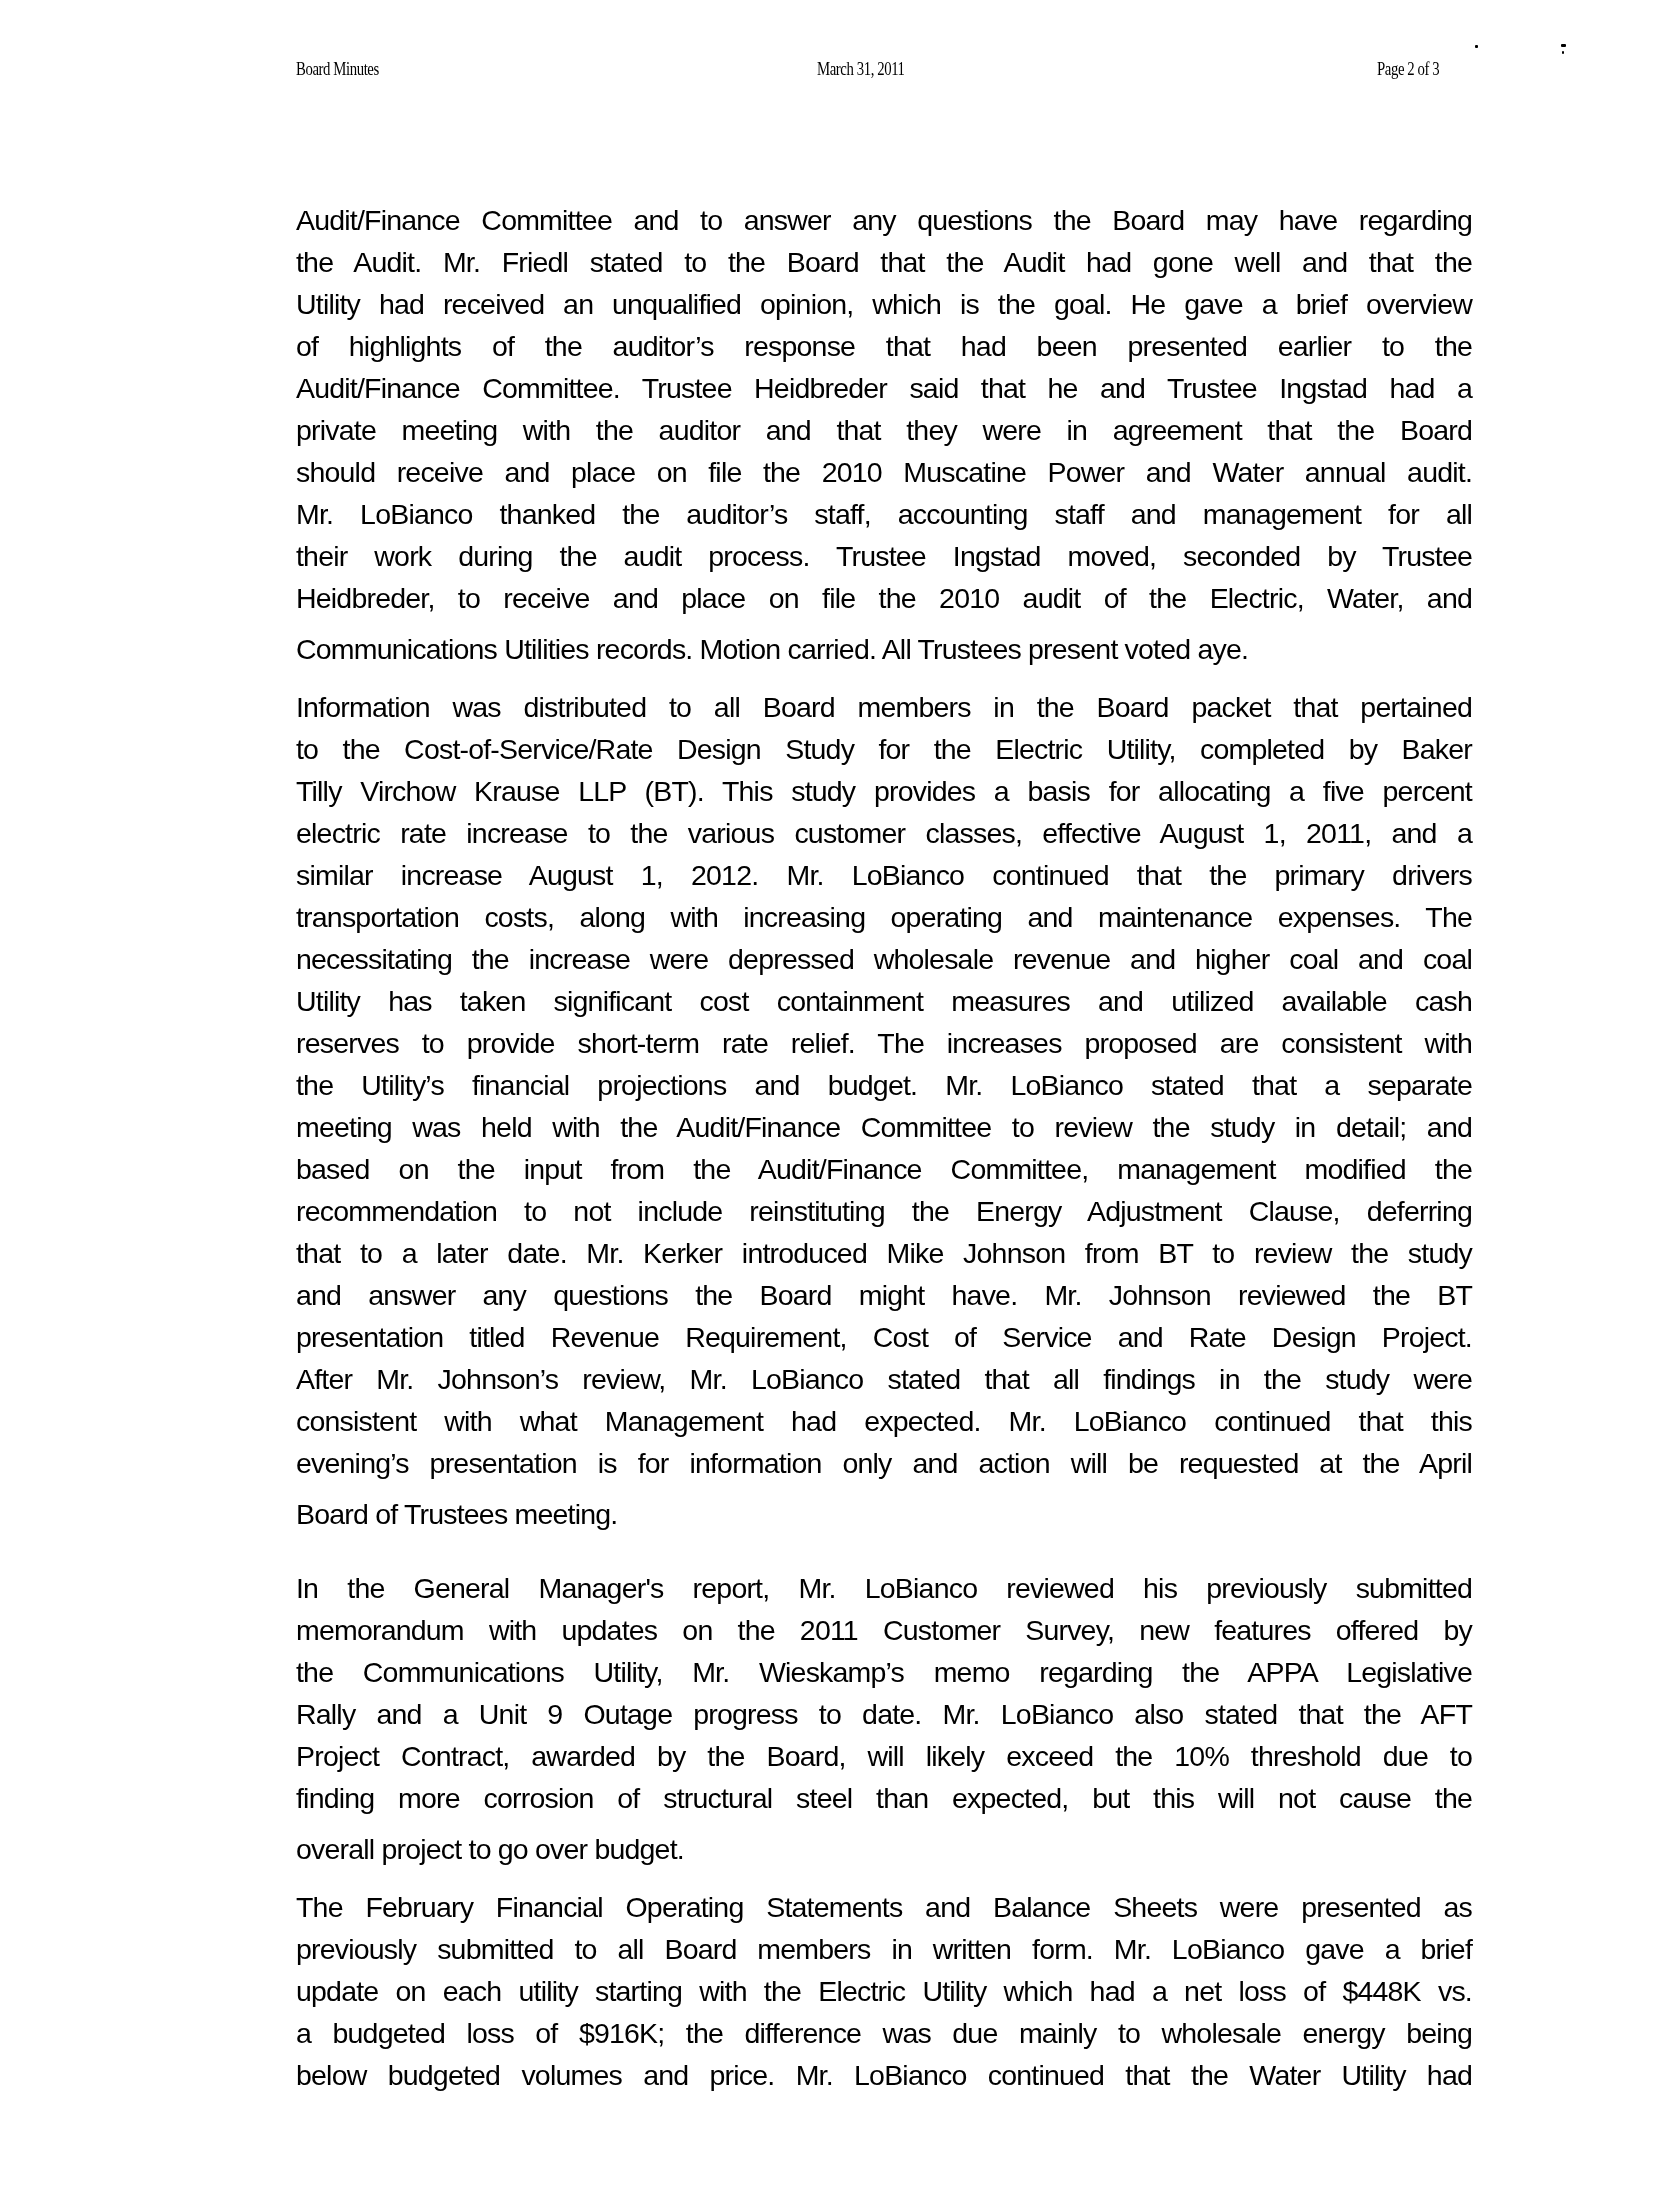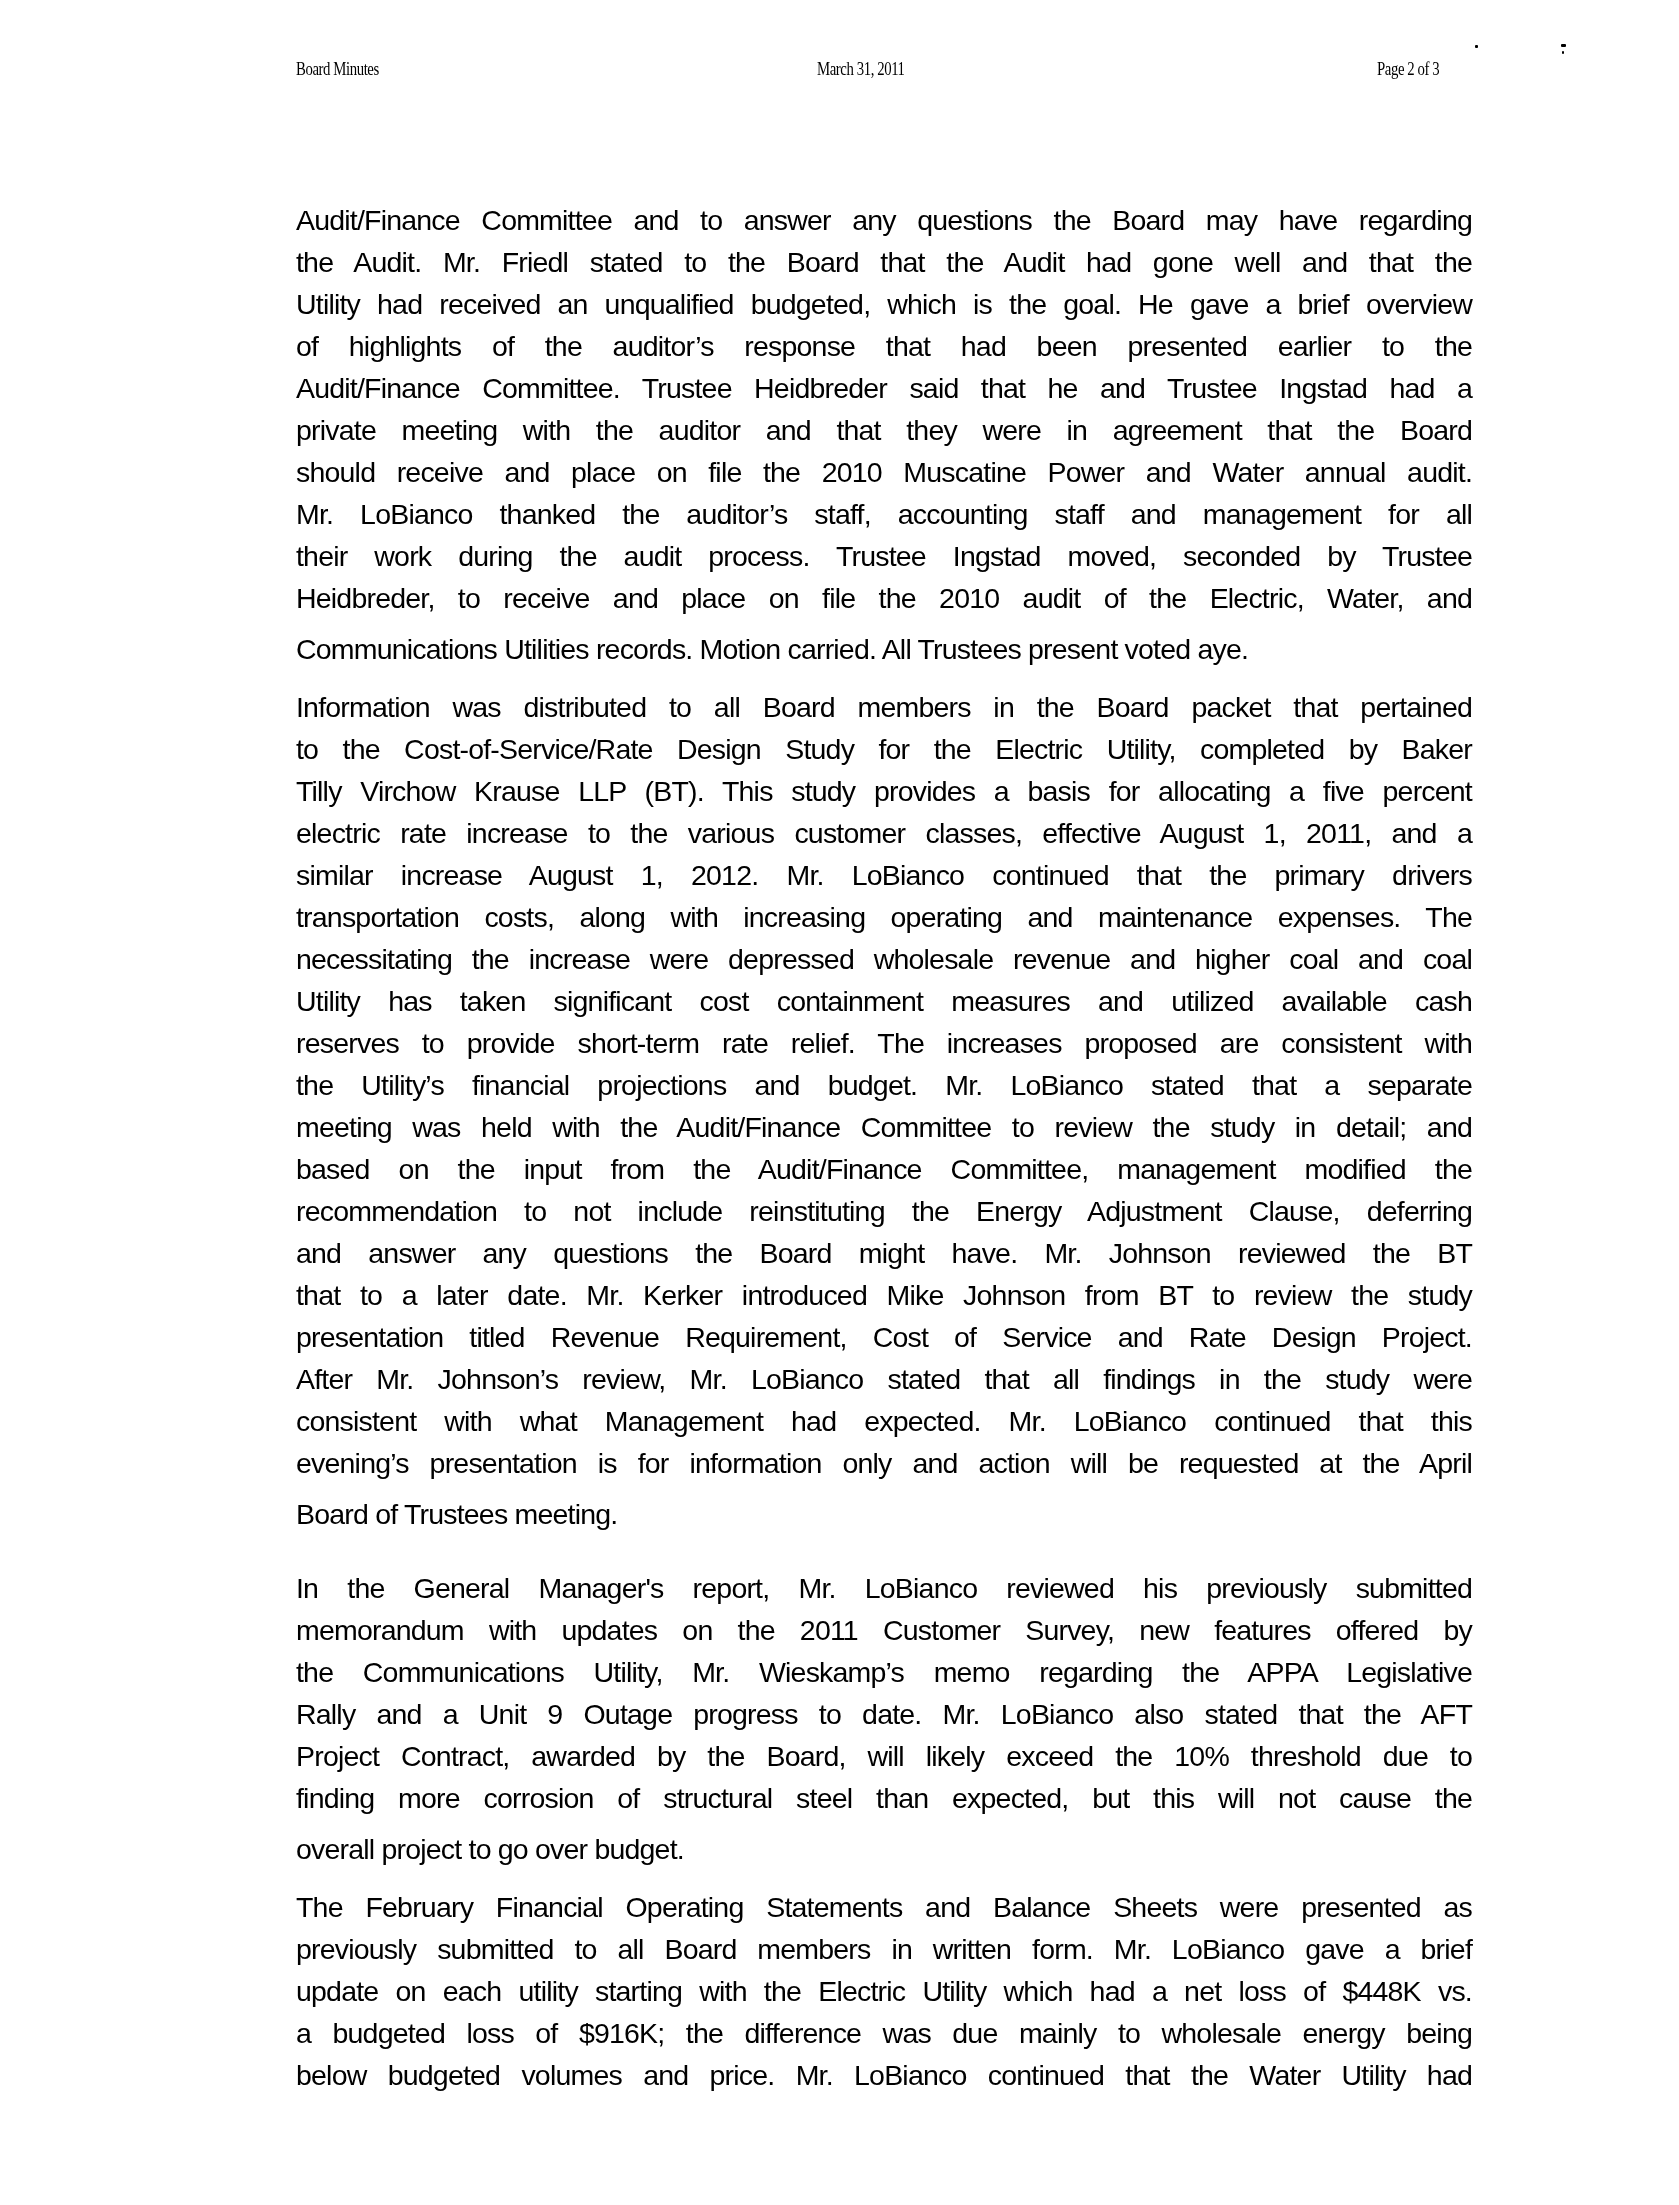--- a/index.html
+++ b/index.html
@@ -40,21 +40,21 @@
   <div class="header">
     <span class="hdr-left">Board Minutes</span>
     <span class="hdr-center">March 31, 2011</span>
     <span class="hdr-right">Page 2 of 3</span>
   </div>
 
   <div class="body-text" id="body-text">
       <div class="para">
         <span class="line" style="display: block; text-align-last: justify;">Audit/Finance Committee and to answer any questions the Board may have regarding</span>
         <span class="line" style="display: block; text-align-last: justify;">the Audit.  Mr. Friedl stated to the Board that the Audit had gone well and that the</span>
-        <span class="line" style="display: block; text-align-last: justify;">Utility had received an unqualified budgeted, which is the goal.  He gave a brief overview</span>
+        <span class="line" style="display: block; text-align-last: justify;">Utility had received an unqualified opinion, which is the goal.  He gave a brief overview</span>
         <span class="line" style="display: block; text-align-last: justify;">of highlights of the auditor’s response that had been presented earlier to the</span>
         <span class="line" style="display: block; text-align-last: justify;">Audit/Finance Committee.  Trustee Heidbreder said that he and Trustee Ingstad had a</span>
         <span class="line" style="display: block; text-align-last: justify;">private meeting with the auditor and that they were in agreement that the Board</span>
         <span class="line" style="display: block; text-align-last: justify;">should receive and place on file the 2010 Muscatine Power and Water annual audit.</span>
         <span class="line" style="display: block; text-align-last: justify;">Mr. LoBianco thanked the auditor’s staff, accounting staff and management for all</span>
         <span class="line" style="display: block; text-align-last: justify;">their work during the audit process.  Trustee Ingstad moved, seconded by Trustee</span>
         <span class="line" style="display: block; text-align-last: justify;">Heidbreder, to receive and place on file the 2010 audit of the Electric, Water, and</span>
         <span class="line last" style="display: block; text-align-last: left;">Communications Utilities records.  Motion carried.  All Trustees present voted aye.</span>
       </div>
       <div class="para">
@@ -64,22 +64,22 @@
         <span class="line" style="display: block; text-align-last: justify;">electric rate increase to the various customer classes, effective August 1, 2011, and a</span>
         <span class="line" style="display: block; text-align-last: justify;">similar increase August 1, 2012. Mr. LoBianco continued that the primary drivers</span>
         <span class="line" style="display: block; text-align-last: justify;">transportation costs, along with increasing operating and maintenance expenses.  The</span>
         <span class="line" style="display: block; text-align-last: justify;">necessitating the increase were depressed wholesale revenue and higher coal and coal</span>
         <span class="line" style="display: block; text-align-last: justify;">Utility has taken significant cost containment measures and utilized available cash</span>
         <span class="line" style="display: block; text-align-last: justify;">reserves to provide short-term rate relief.  The increases proposed are consistent with</span>
         <span class="line" style="display: block; text-align-last: justify;">the Utility’s financial projections and budget.   Mr. LoBianco stated that a separate</span>
         <span class="line" style="display: block; text-align-last: justify;">meeting was held with the Audit/Finance Committee to review the study in detail; and</span>
         <span class="line" style="display: block; text-align-last: justify;">based on the input from the Audit/Finance Committee, management modified the</span>
         <span class="line" style="display: block; text-align-last: justify;">recommendation to not include reinstituting the Energy Adjustment Clause, deferring</span>
+        <span class="line" style="display: block; text-align-last: justify;">that to a later date.  Mr. Kerker introduced Mike Johnson from BT to review the study</span>
         <span class="line" style="display: block; text-align-last: justify;">and answer any questions the Board might have.  Mr. Johnson reviewed the BT</span>
-        <span class="line" style="display: block; text-align-last: justify;">that to a later date.  Mr. Kerker introduced Mike Johnson from BT to review the study</span>
         <span class="line" style="display: block; text-align-last: justify;">presentation titled Revenue Requirement, Cost of Service and Rate Design Project.</span>
         <span class="line" style="display: block; text-align-last: justify;">After Mr. Johnson’s review, Mr. LoBianco stated that all findings in the study were</span>
         <span class="line" style="display: block; text-align-last: justify;">consistent with what Management had expected.  Mr. LoBianco continued that this</span>
         <span class="line" style="display: block; text-align-last: justify;">evening’s presentation is for information only and action will be requested at the April</span>
         <span class="line last" style="display: block; text-align-last: left;">Board of Trustees meeting.</span>
       </div>
       <div class="para">
         <span class="line" style="display: block; text-align-last: justify; margin-top: 32px;">In the General Manager's report, Mr. LoBianco reviewed his previously submitted</span>
         <span class="line" style="display: block; text-align-last: justify;">memorandum with updates on the 2011 Customer Survey, new features offered by</span>
         <span class="line" style="display: block; text-align-last: justify;">the Communications Utility, Mr. Wieskamp’s memo regarding the APPA Legislative</span>

